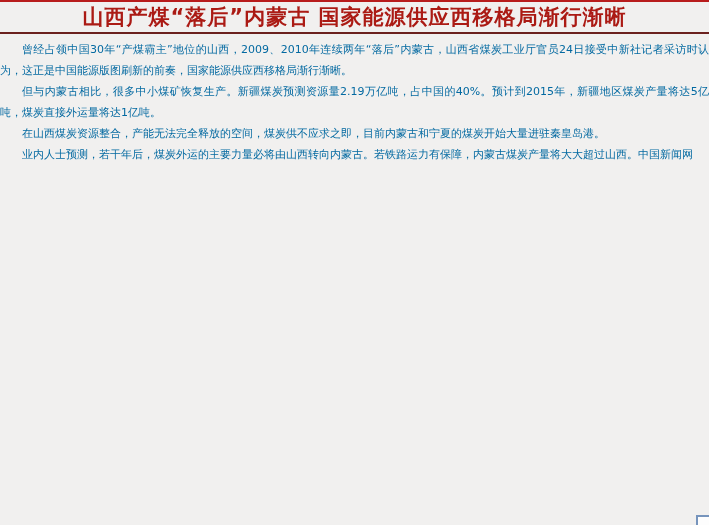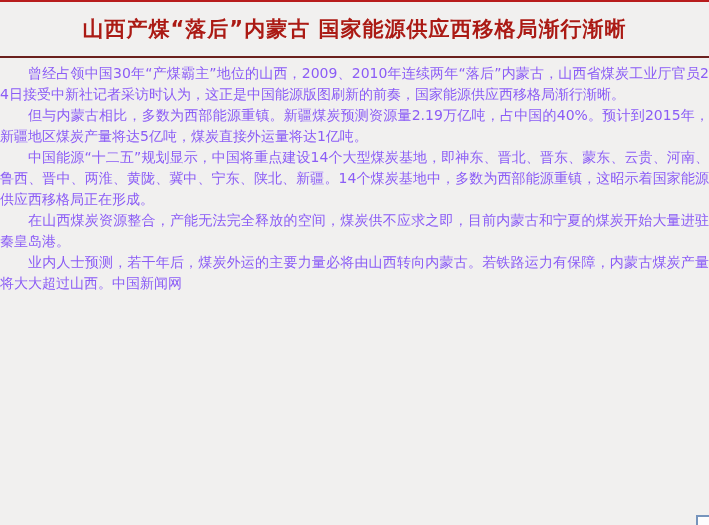--- a/index.html
+++ b/index.html
@@ -17,43 +17,43 @@
   .page {
     width: 709px;
     height: 525px;
     position: relative;
   }
   .top-rule {
     height: 2px;
     background: #b81c1c;
   }
   .article-title {
-    margin: 12px;
+    margin: 0;
     padding: 3px 6px 2px 6px;
     text-align: center;
     font-size: 21px;
     line-height: 25px;
     font-weight: bold;
     color: #ab1a14;
     letter-spacing: 1px;
     white-space: nowrap;
   }
   .title-rule {
     height: 2px;
     background: #6b211e;
   }
   .article-body {
     padding-top: 5px;
   }
   .article-body p {
     margin: 0;
     text-indent: 2em;
-    font-size: 14px;
+    font-size: 11px;
     line-height: 21px;
-    color: #8b5cf6;
+    color: #0369a1;
     text-align: justify;
     text-justify: inter-ideograph;
     word-break: break-all;
   }
   .corner-widget {
     position: absolute;
     right: 0;
     bottom: 0;
     width: 11px;
     height: 8px;
@@ -64,19 +64,18 @@
 </style>
 </head>
 <body>
 
 <div class="page">
   <div class="top-rule"></div>
   <h1 class="article-title">山西产煤“落后”内蒙古 国家能源供应西移格局渐行渐晰</h1>
   <div class="title-rule"></div>
   <div class="article-body">
       <p>曾经占领中国30年“产煤霸主”地位的山西，2009、2010年连续两年“落后”内蒙古，山西省煤炭工业厅官员24日接受中新社记者采访时认为，这正是中国能源版图刷新的前奏，国家能源供应西移格局渐行渐晰。</p>
-      <p>但与内蒙古相比，多数为西部能源重镇。新疆煤炭预测资源量2.19万亿吨，占中国的40%。预计到2015年，新疆地区煤炭产量将达5亿吨，煤炭直接外运量将达1亿吨。</p>
-      <p>中国能源“十二五”规划显示，中国将重点建设14个大型煤炭基地，即神东、晋北、晋东、蒙东、云贵、河南、鲁西、晋中、两淮、黄陇、冀中、宁东、陕北、新疆。14个煤炭基地中，多数为西部能源重镇，这昭示着国家能源供应西移格局正在形成。</p>
+      <p>但与内蒙古相比，很多中小煤矿恢复生产。新疆煤炭预测资源量2.19万亿吨，占中国的40%。预计到2015年，新疆地区煤炭产量将达5亿吨，煤炭直接外运量将达1亿吨。</p>
       <p>在山西煤炭资源整合，产能无法完全释放的空间，煤炭供不应求之即，目前内蒙古和宁夏的煤炭开始大量进驻秦皇岛港。</p>
       <p>业内人士预测，若干年后，煤炭外运的主要力量必将由山西转向内蒙古。若铁路运力有保障，内蒙古煤炭产量将大大超过山西。中国新闻网</p>
     </div>
   <div class="corner-widget"></div>
 </div>
 
 </body></html>

